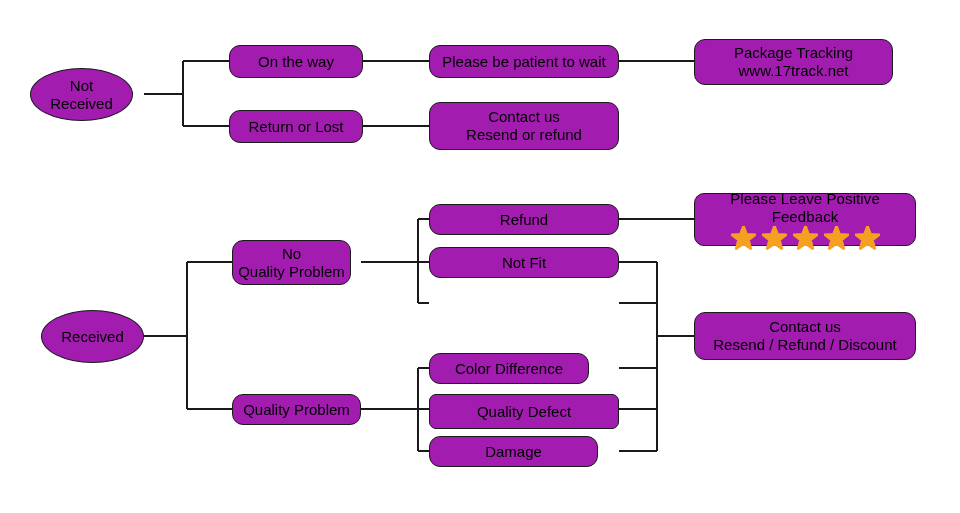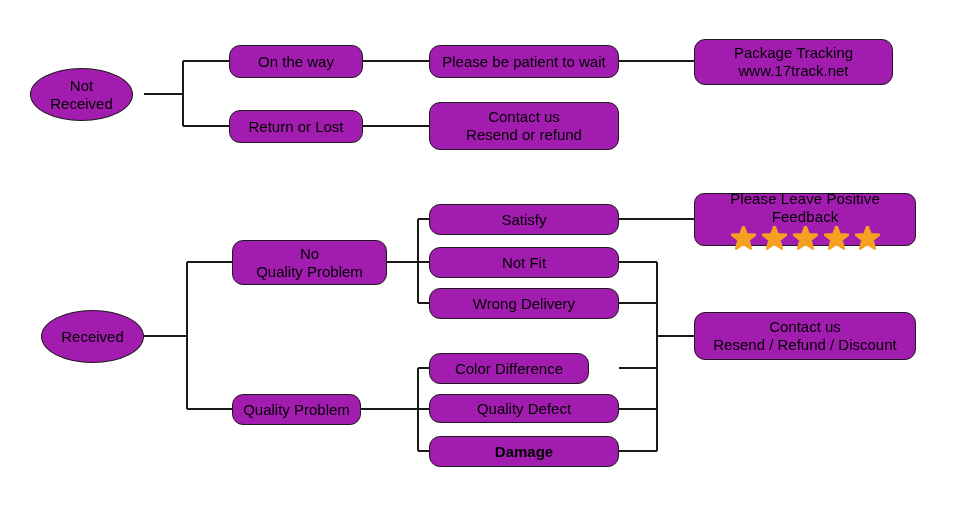--- a/index.html
+++ b/index.html
@@ -133,36 +133,35 @@
   <div class="node" style="left:429px; top:45px; width:190px; height:33px;">Please be patient to wait</div>
 
   <div class="node" style="left:694px; top:39px; width:199px; height:46px;">Package Tracking
 www.17track.net</div>
 
   <div class="node" style="left:429px; top:102px; width:190px; height:48px;">Contact us
 Resend or refund</div>
 
   <div class="node ellipse" style="left:41px; top:310px; width:103px; height:53px;">Received</div>
 
-  <div class="node" style="left:232px; top:240px; width:155px; height:45px;">No
+  <div class="node" style="left:232px; top:240px; width:119px; height:45px;">No
 Quality Problem</div>
 
   <div class="node" style="left:232px; top:394px; width:129px; height:31px;">Quality Problem</div>
 
-  <div class="node" style="left:429px; top:204px; width:190px; height:31px;">Satisfy</div>
+  <div class="node" style="left:429px; top:204px; width:190px; height:31px;">Refund</div>
 
   <div class="node" style="left:429px; top:247px; width:190px; height:31px;">Not Fit</div>
 
-  <div class="node" style="left:429px; top:288px; width:190px; height:31px;">Wrong Delivery</div>
 
   <div class="node" style="left:429px; top:353px; width:160px; height:31px;">Color Difference</div>
 
-  <div class="node" style="left:429px; top:394px; width:190px; height:29px;">Quality Defect</div>
+  <div class="node" style="left:429px; top:394px; width:190px; height:35px;border-radius:7px;">Quality Defect</div>
 
-  <div class="node" style="left:429px; top:436px; width:190px; height:31px;font-weight:bold;">Damage</div>
+  <div class="node" style="left:429px; top:436px; width:169px; height:31px;">Damage</div>
 
   <div class="node feedback" style="left:694px; top:193px; width:222px; height:53px;">
     <span class="fb-text">Please Leave Positive Feedback</span>
     <span class="stars"><svg class="star" viewBox="0 0 100 100">
           <polygon points="50.00,0.00 62.34,33.01 97.55,34.55 69.97,56.49 79.39,90.45 50.00,71.00 20.61,90.45 30.03,56.49 2.45,34.55 37.66,33.01" fill="#F5A020" stroke="#F5A020" stroke-width="10" stroke-linejoin="round"></polygon>
         </svg><svg class="star" viewBox="0 0 100 100">
           <polygon points="50.00,0.00 62.34,33.01 97.55,34.55 69.97,56.49 79.39,90.45 50.00,71.00 20.61,90.45 30.03,56.49 2.45,34.55 37.66,33.01" fill="#F5A020" stroke="#F5A020" stroke-width="10" stroke-linejoin="round"></polygon>
         </svg><svg class="star" viewBox="0 0 100 100">
           <polygon points="50.00,0.00 62.34,33.01 97.55,34.55 69.97,56.49 79.39,90.45 50.00,71.00 20.61,90.45 30.03,56.49 2.45,34.55 37.66,33.01" fill="#F5A020" stroke="#F5A020" stroke-width="10" stroke-linejoin="round"></polygon>
         </svg><svg class="star" viewBox="0 0 100 100">

